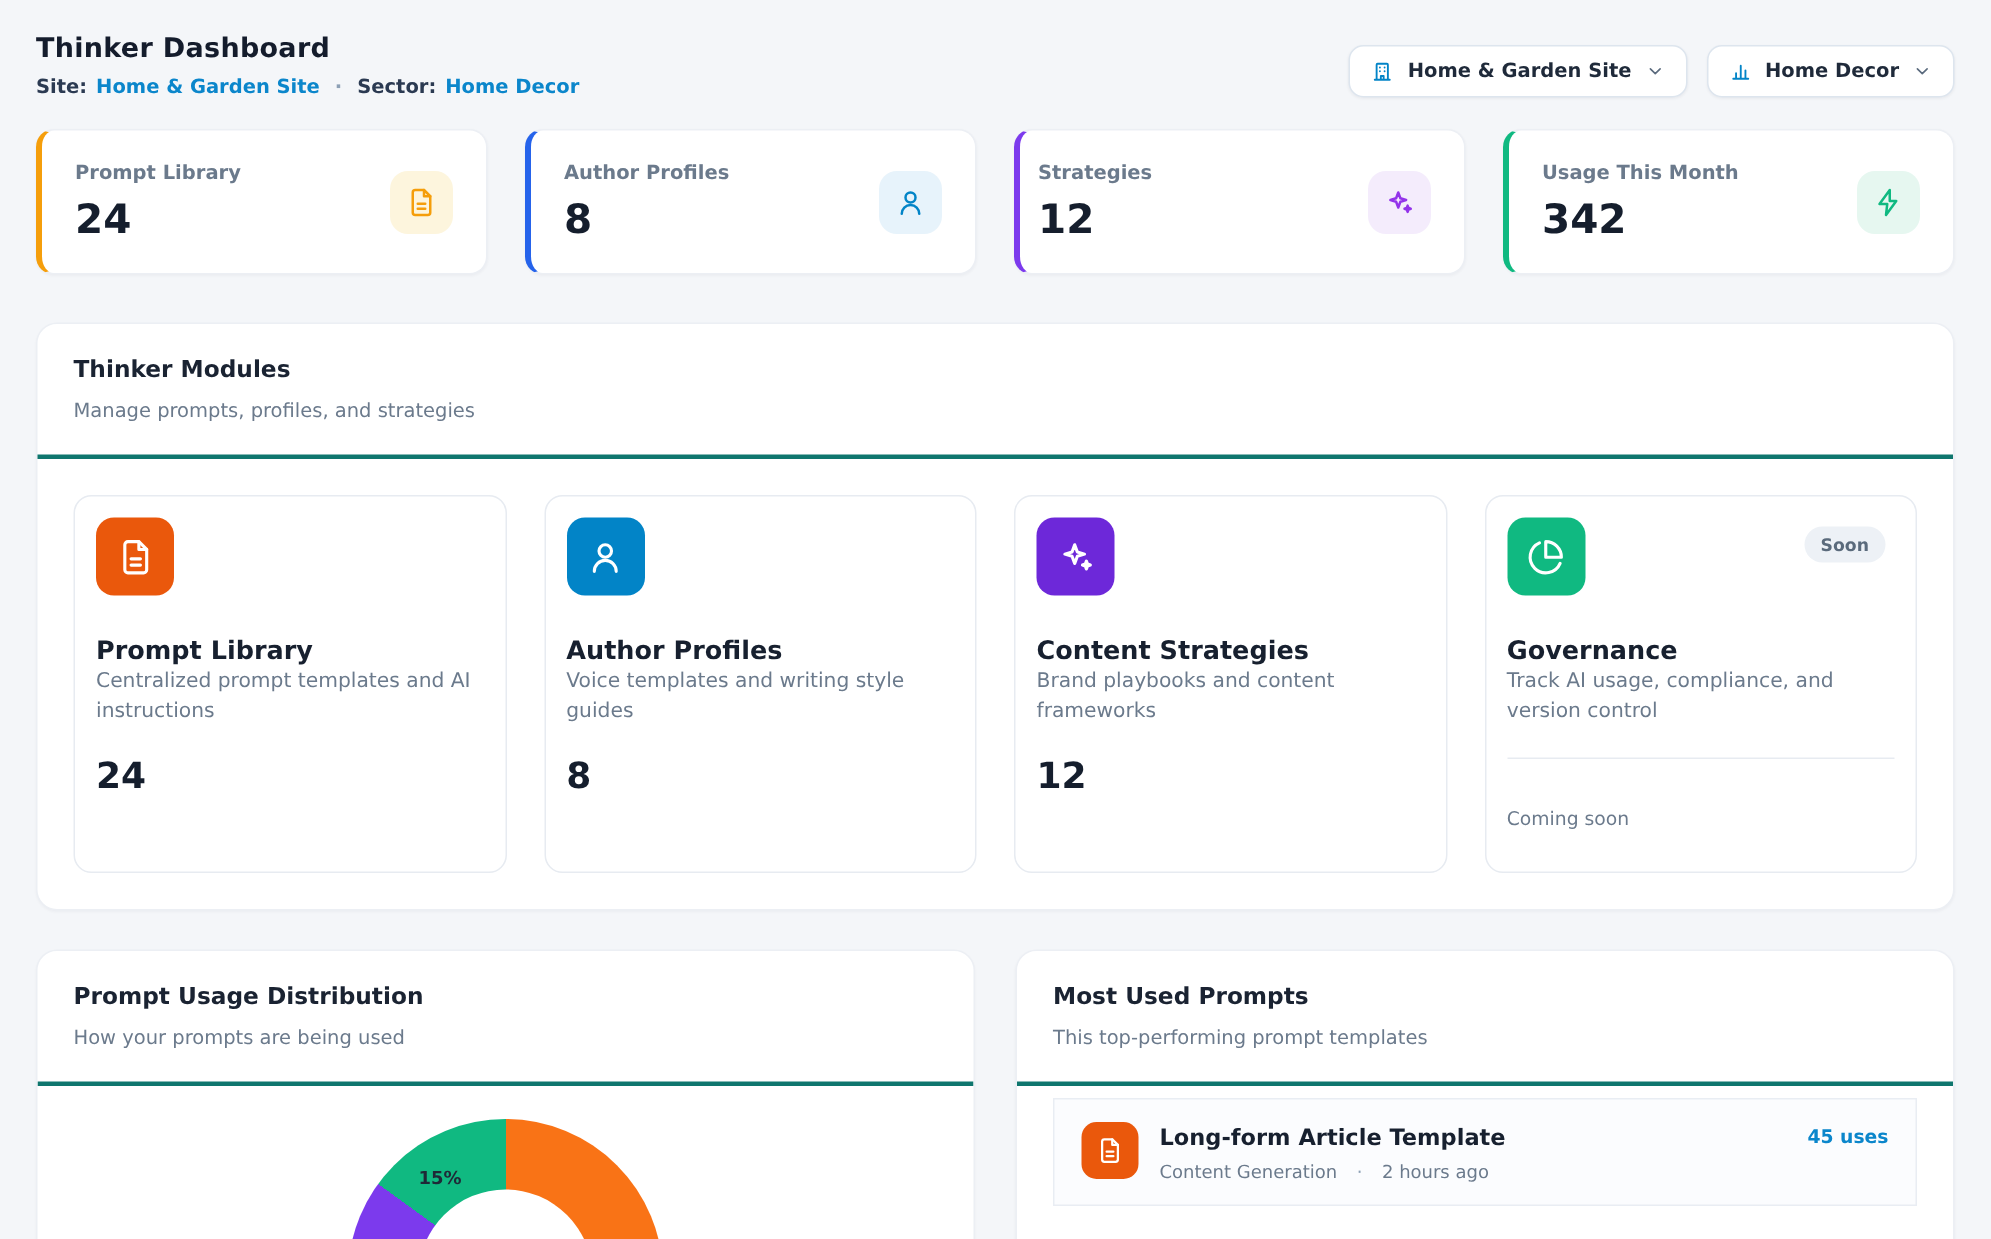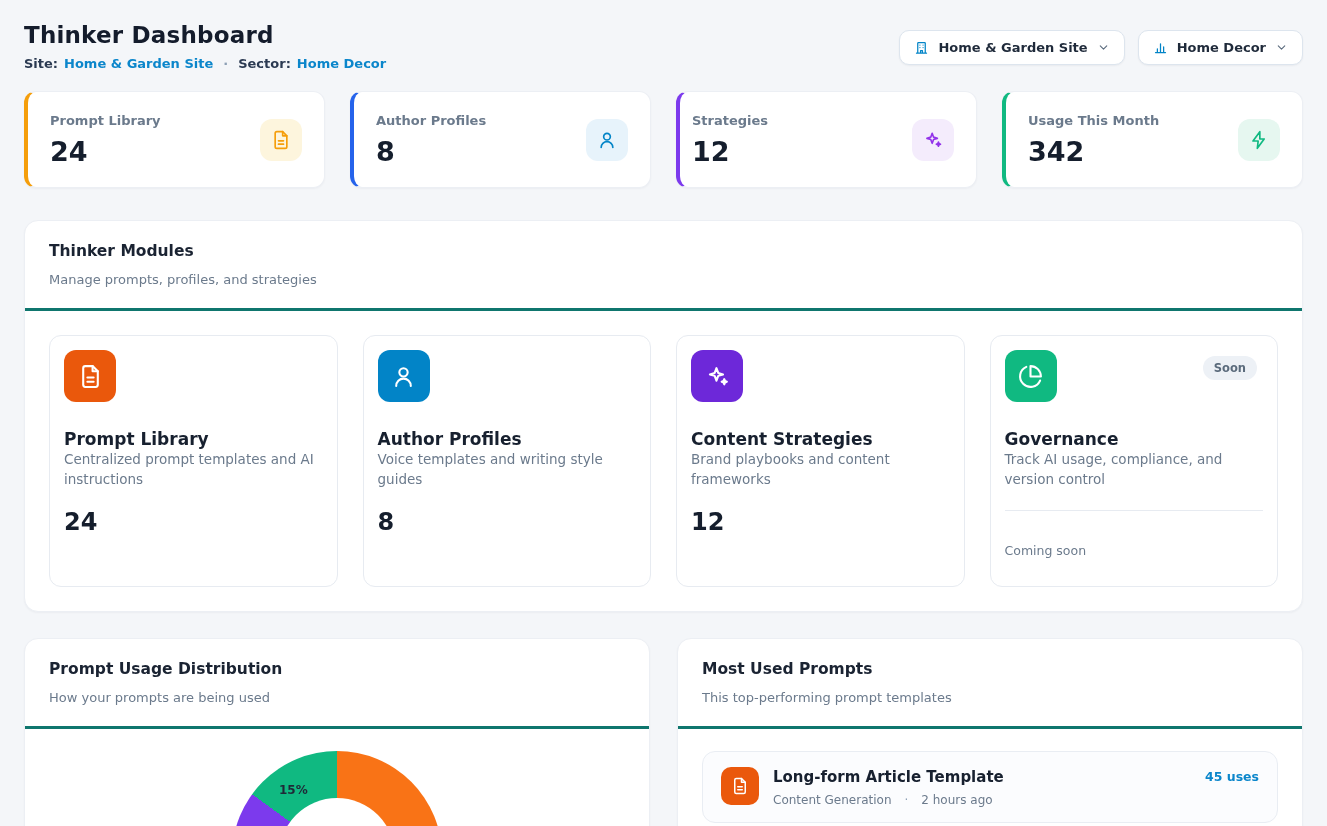--- a/index.html
+++ b/index.html
@@ -7,21 +7,21 @@
   body {
     width: 1327px; height: 826px; overflow: hidden;
     background: #f4f6f9;
     font-family: "DejaVu Sans", "Liberation Sans", sans-serif;
     color: #1b2433;
   }
   .page { padding: 22px 24px; }
 
   
   .topbar { display: flex; justify-content: space-between; align-items: flex-start; }
-  .page-title { margin: 0; font-size: 23px; font-weight: 700; color: #141c2c; letter-spacing: .2px; }
+  .page-title { margin: 0; font-size: 18px; font-weight: 700; color: #141c2c; letter-spacing: .2px; }
   .subline { margin-top: 8px; font-size: 13px; font-weight: 700; color: #2b3a52; display: flex; gap: 6px; }
   .sub-link { color: #0b86cb; text-decoration: none; cursor: pointer; }
   .dot-sep { color: #8da0b5; margin: 0 4px; }
   .head-right { display: flex; gap: 13px; margin-top: 8px; }
   .selector {
     display: flex; align-items: center; gap: 9px;
     background: #fff; border: 1px solid #dde5ee; border-radius: 10px;
     padding: 9px 14px; font-family: inherit; font-size: 13px; font-weight: 600; color: #1f2a3a;
     cursor: pointer; box-shadow: 0 1px 2px rgba(16,24,40,.05);
   }
@@ -77,21 +77,21 @@
 
   
   .bottom-grid { display: grid; grid-template-columns: 1fr 1fr; gap: 27px; margin-top: 26px; }
   .bcard { background: #fff; border: 1px solid #eceff4; border-radius: 14px; overflow: hidden; height: 430px; box-shadow: 0 1px 2px rgba(16,24,40,.04); }
   .chart-area { position: relative; height: 340px; }
   .donut { position: relative; width: 210px; height: 210px; border-radius: 50%; margin: 22px auto 0 auto; }
   .donut::after { content: ""; position: absolute; inset: 47px; background: #fff; border-radius: 50%; }
   .donut-label { position: absolute; left: 47px; top: 32px; font-size: 12px; font-weight: 700; color: #1f2937; z-index: 2; }
 
   .prompt-item {
-    margin: 22px 24px; border: 1px solid #e9edf3; background: #fbfcfe; border-radius: 13px;
+    margin: 8px 24px; border: 1px solid #e9edf3; background: #fbfcfe; border-radius: 0;
     padding: 15px 18px; display: flex; gap: 14px; cursor: pointer;
   }
   .prompt-icon { flex: 0 0 auto; width: 38px; height: 38px; border-radius: 10px; display: flex; align-items: center; justify-content: center; }
   .prompt-icon svg { width: 18px; height: 18px; stroke: #fff; }
   .prompt-title { font-size: 15px; font-weight: 700; color: #17202f; margin-top: 1px; }
   .prompt-sub { font-size: 12px; color: #6b7a8c; margin-top: 7px; display: flex; align-items: center; gap: 9px; }
   .prompt-uses { margin-left: auto; font-size: 12.5px; font-weight: 700; color: #0b86cb; margin-top: 2px; }
 </style>
 </head>
 <body>

